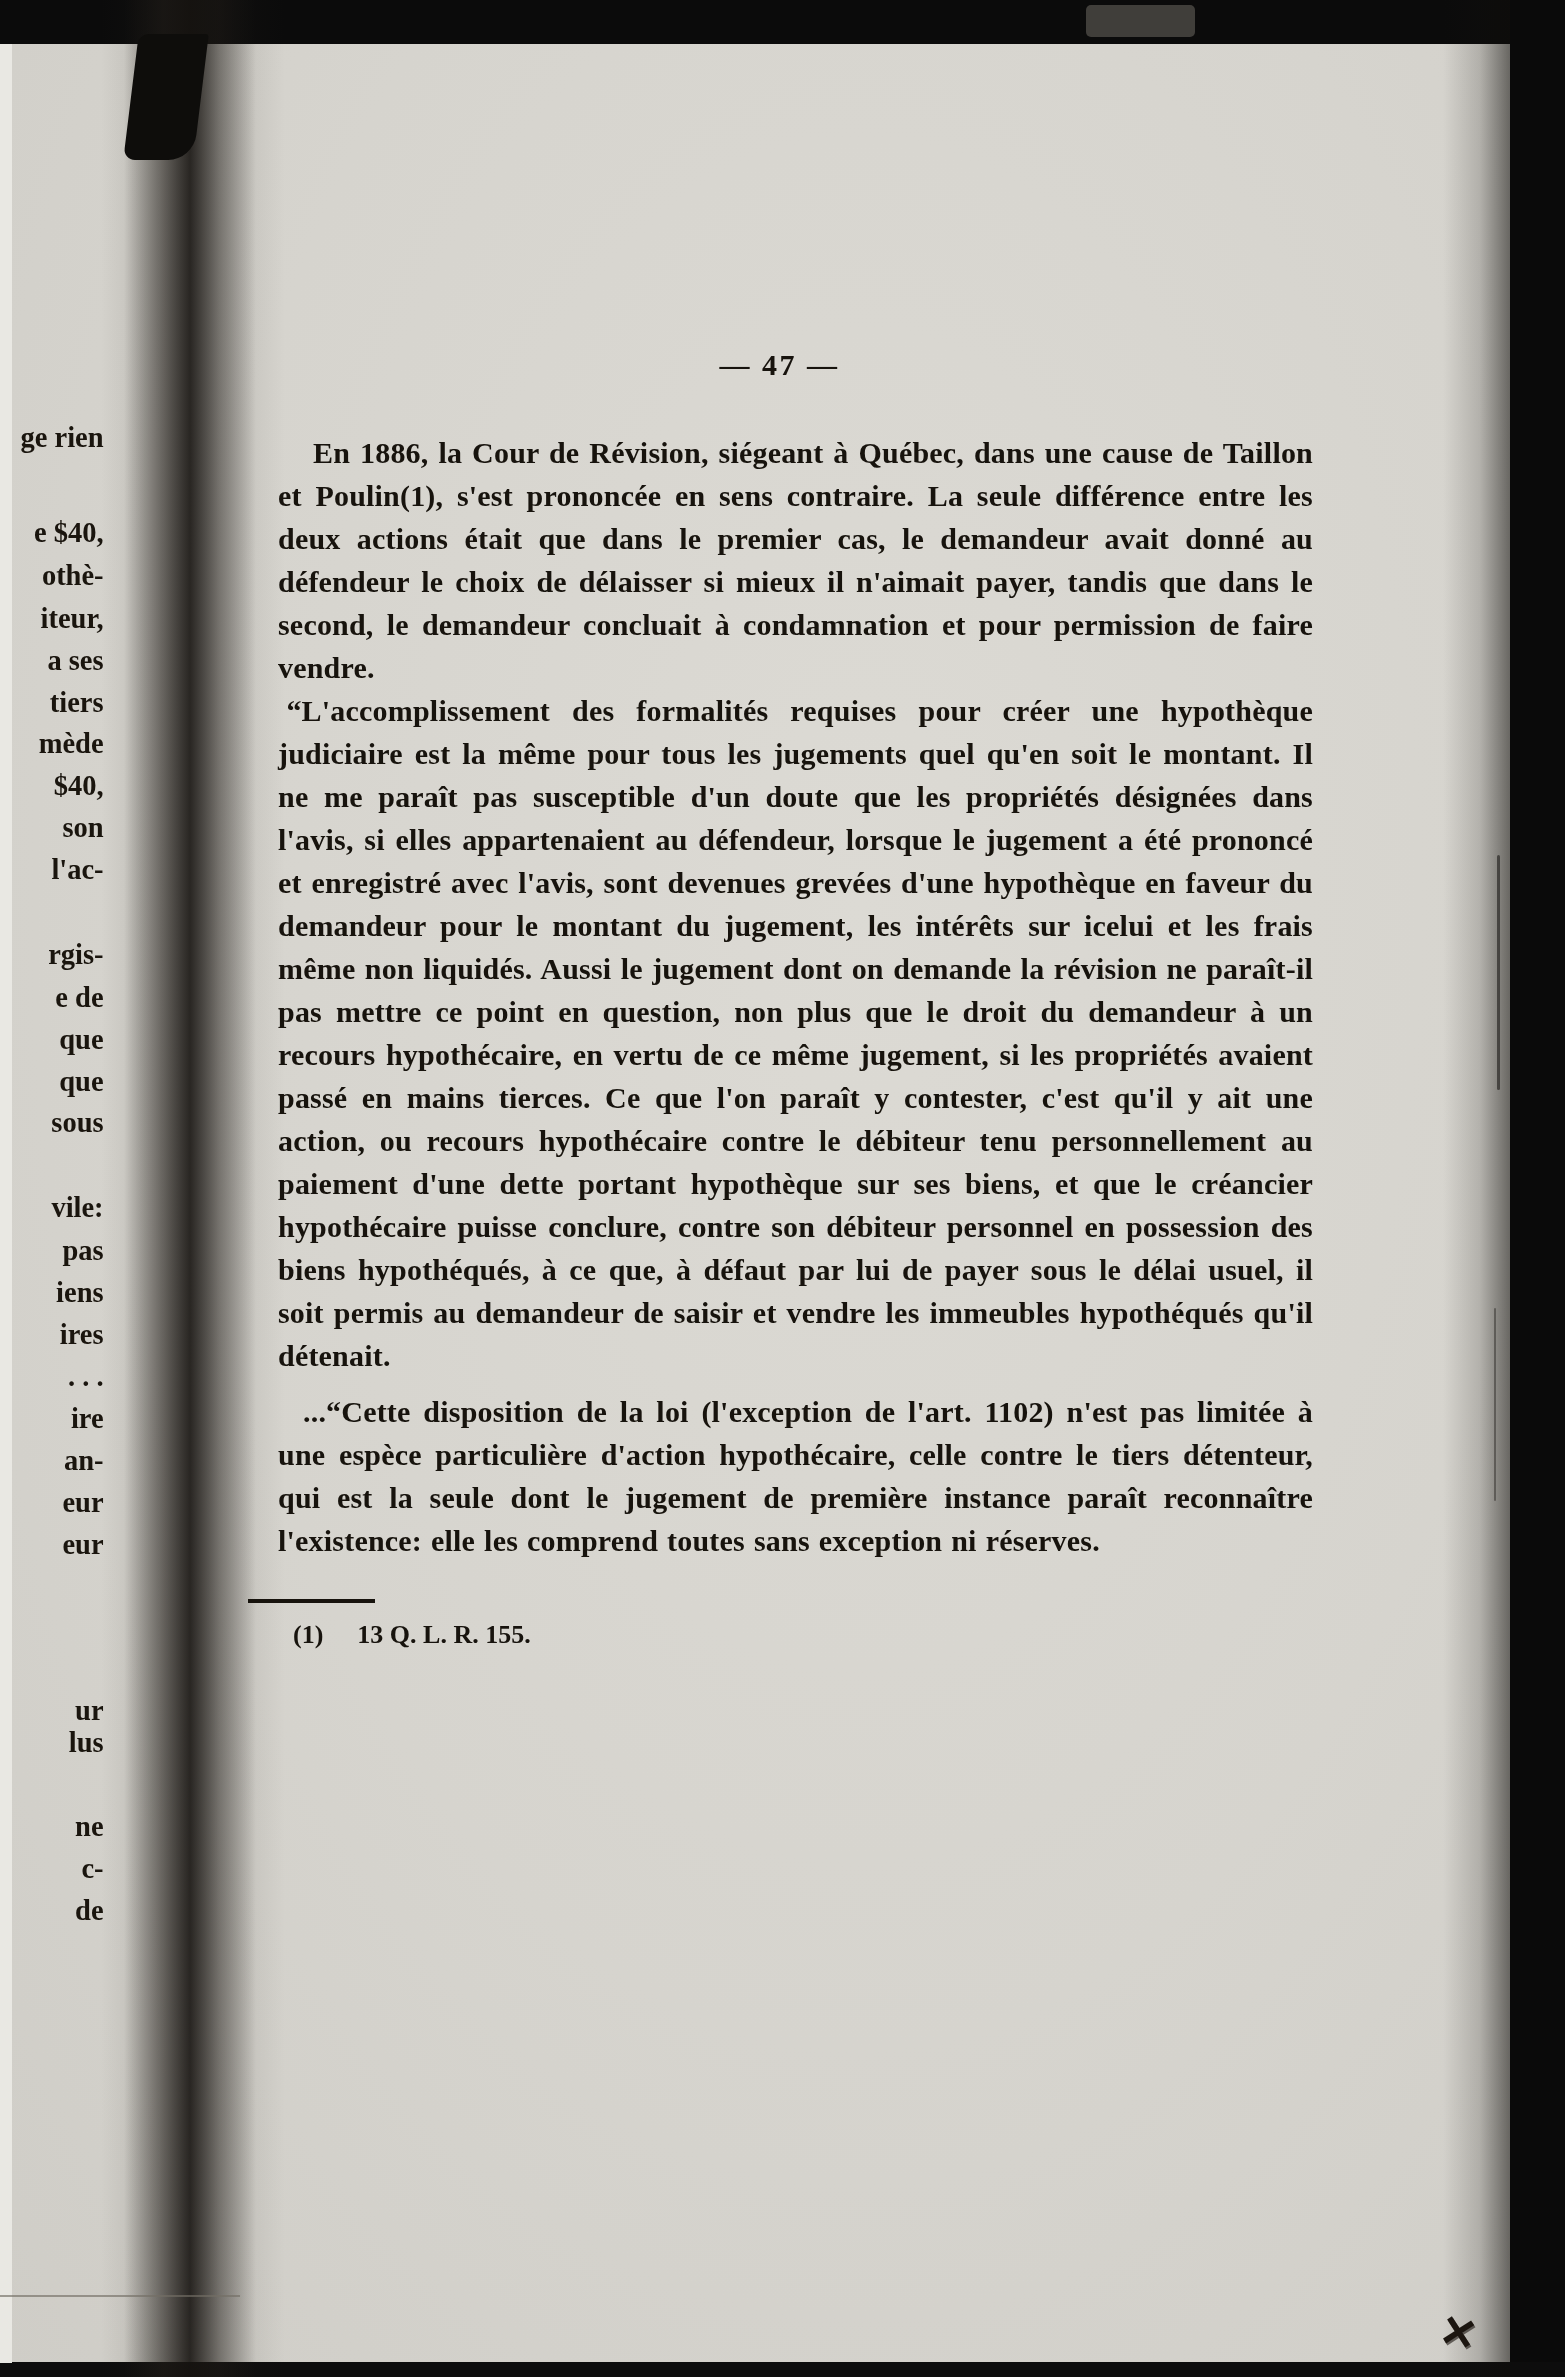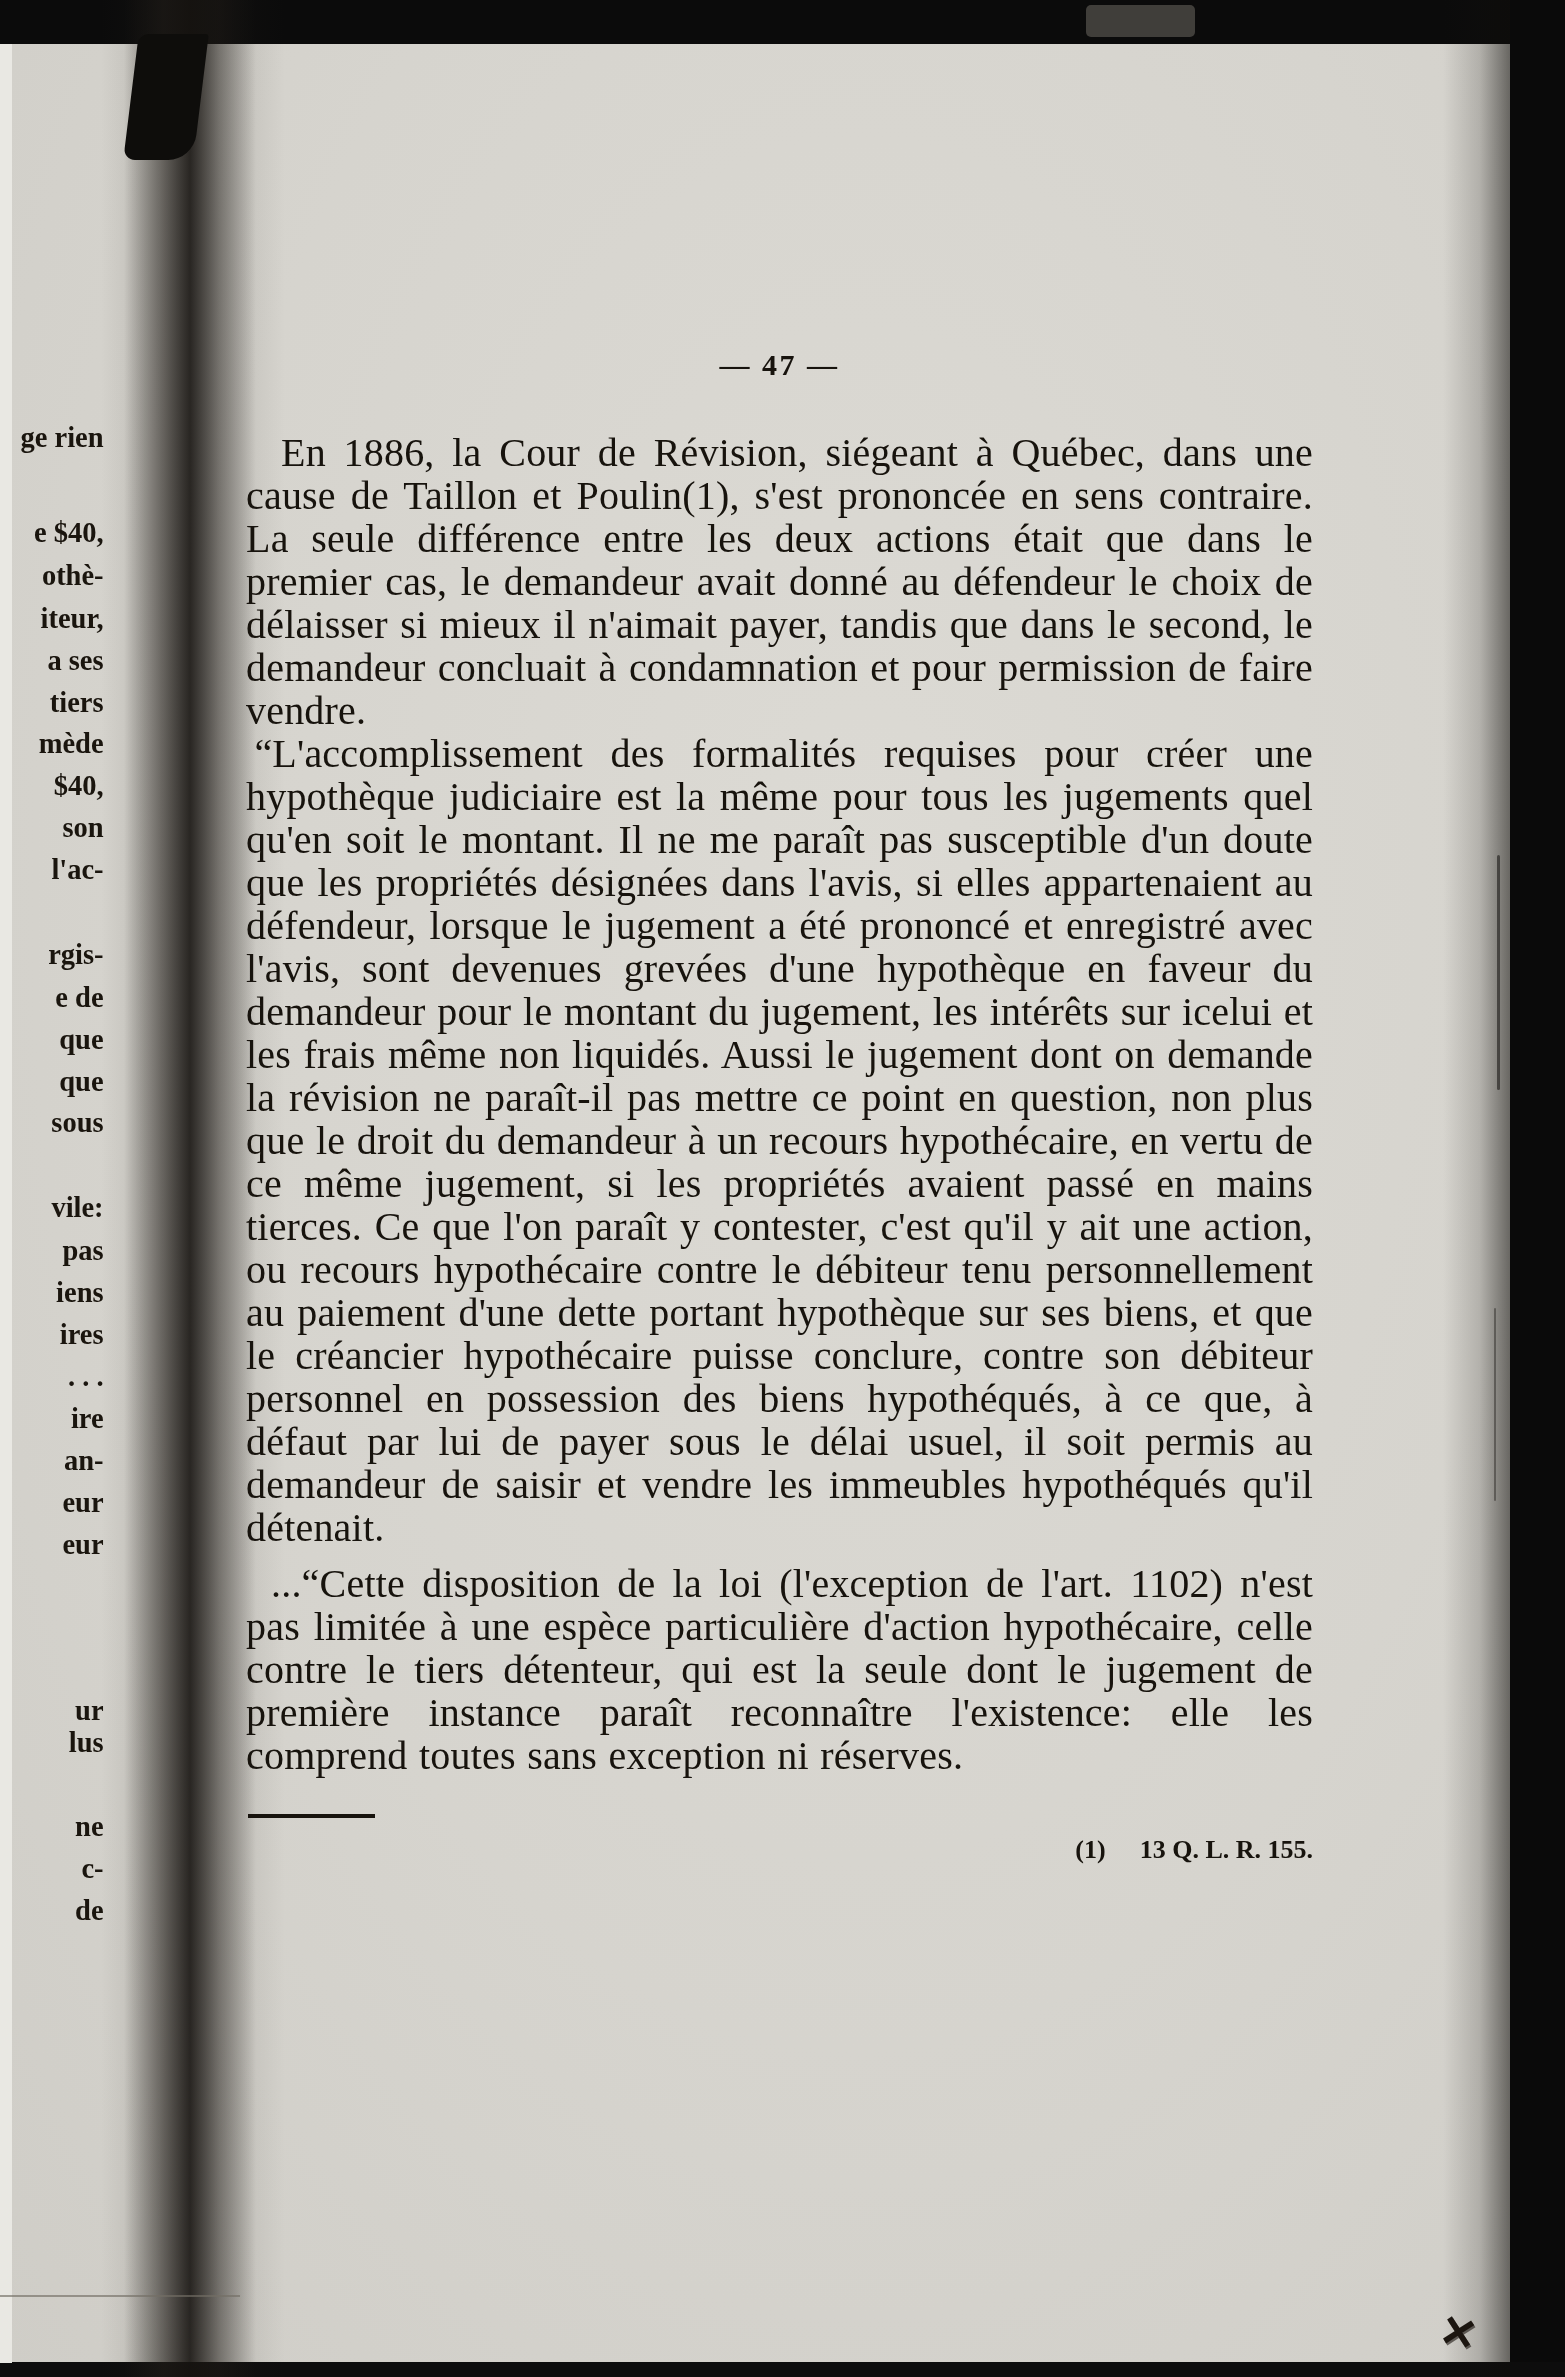--- a/index.html
+++ b/index.html
@@ -93,32 +93,32 @@
   
   .page-content {
     position:absolute; left:246px; top:348px; width:1067px;
   }
   .page-number {
     text-align:center;
     font-size:30px; font-weight:700; letter-spacing:2.5px;
     margin-bottom:49px;
   }
   .para {
-    font-size:40px; line-height:43px; font-weight:400;
+    font-size:30px; line-height:43px; font-weight:700;
     text-align:justify;
-    letter-spacing:0.2px; word-spacing:1.3px;
+    letter-spacing:0.2px; word-spacing:1.3px;margin-left:32px;
   }
   .para.indent       { text-indent:35px; }
   .para.indent-mid   { text-indent:25px; }
   .para.indent-small { text-indent:8.4px; }
   .para.indent-quote { text-indent:20px; }
   .para.gap-top      { margin-top:13.4px; }
   .para.gap-top-sm   { margin-top:5px; }
 
-  .footnote { margin-top:37px;text-align:right; }
+  .footnote { margin-top:37px; }
   .footnote-rule {
     width:127px; height:3.4px; background:#17130d; margin-left:1.7px;
   }
   .footnote-line {
     margin-top:17px; padding-left:47px;
     font-size:26px; font-weight:700;
   }
   .footnote-marker { margin-right:34px; }
 </style>
 </head>

